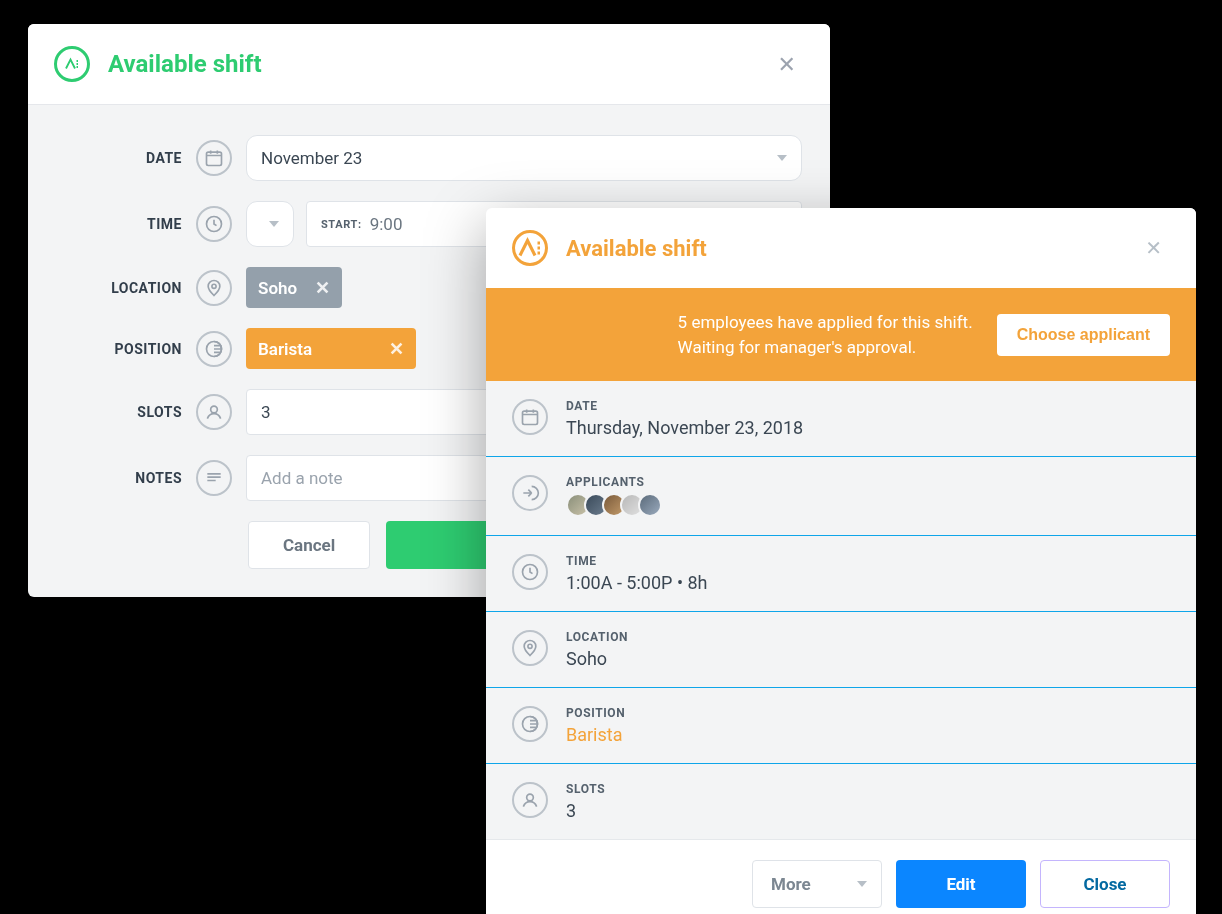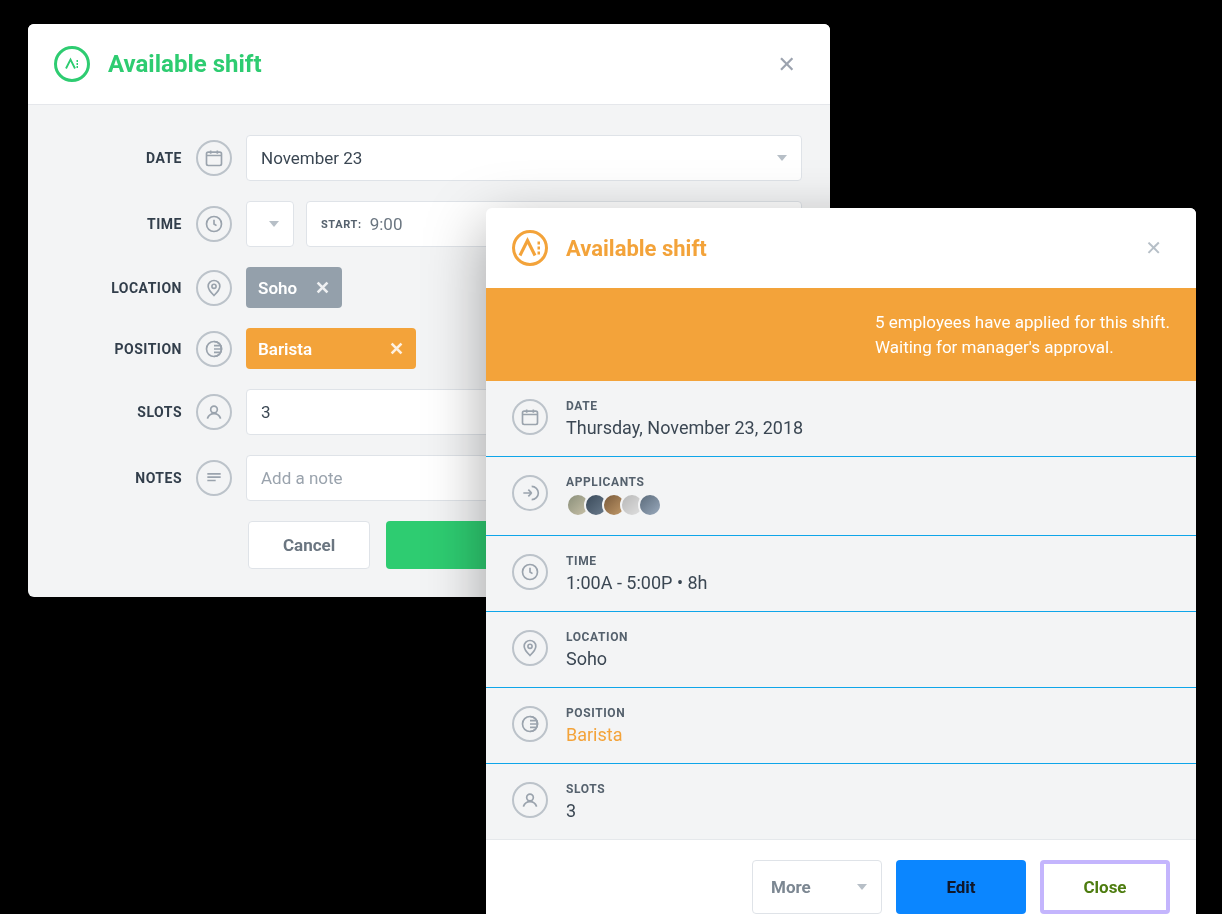--- a/index.html
+++ b/index.html
@@ -50,21 +50,21 @@
     color:#9aa3ad;
   }
   .row .icon-circle svg { width:20px; height:20px; stroke:#9aa3ad; }
   .row .field-area { flex:1; display:flex; gap:12px; align-items:center; }
 
   .input-box, .select-box {
     background:#fff; border:1px solid #dfe3e8; border-radius:4px;
     padding:12px 14px; font-size:17px; color:#3b4753; min-height:46px;
     display:flex; align-items:center;
   }
-  .select-box { position:relative; padding-right:40px; }
+  .select-box { position:relative; padding-right:40px;border-radius:11px; }
   .select-box .caret {
     position:absolute; right:14px; top:50%; transform:translateY(-50%);
     width:0;height:0;border-left:5px solid transparent;border-right:5px solid transparent;
     border-top:6px solid #b7bfc7;
   }
   .field-full { flex:1; }
 
   .time-small { width:48px; justify-content:center; padding:0; }
   .time-start { flex:1; }
   .time-start .lab { font-size:11px; font-weight:700; letter-spacing:0.6px; color:#55616d; margin-right:8px; }
@@ -142,22 +142,22 @@
   .avatars .av:nth-child(3){background:linear-gradient(135deg,#7a5a3a,#c29a6a);}
   .avatars .av:nth-child(4){background:linear-gradient(135deg,#b8b8b8,#e0e0e0);}
   .avatars .av:nth-child(5){background:linear-gradient(135deg,#5a6a7a,#9aaabd);}
 
   .footer-b {
     background:#fff; padding:20px 26px; display:flex; justify-content:flex-end; gap:14px;
     border-top:1px solid #e5e8eb;
   }
   .btn-more { background:#fff; border:1px solid #dfe3e8; color:#7c8792; padding:12px 18px; min-width:130px; position:relative; justify-content:flex-start;text-align:right;}
   .btn-more .caret { position:absolute; right:14px; top:50%; transform:translateY(-50%); width:0;height:0;border-left:5px solid transparent;border-right:5px solid transparent;border-top:6px solid #b7bfc7;}
-  .btn-blue { background:#0b86ff; color:#0f172a; min-width:130px;}
-  .btn-close { background:#fff; border:4px solid #c4b5fd; color:#4d7c0f; min-width:130px;}
+  .btn-blue { background:#0b86ff; color:#ffffff; min-width:130px;}
+  .btn-close { background:#fff; border:1px solid #c4b5fd; color:#0369a1; min-width:130px;}
 
   input.plain { border:none; outline:none; font:inherit; color:inherit; width:100%; background:transparent;}
   input.plain::placeholder { color:#9aa3ad; }
 </style>
 </head>
 <body>
 
 <div class="modal-a">
   <div class="header">
     <div class="logo">
@@ -286,20 +286,21 @@
     </div>
     <div class="title">Available shift</div>
     <div class="close-x">✕</div>
   </div>
 
   <div class="banner">
     <div class="banner-text">
       <div>5 employees have applied for this shift.</div>
       <div>Waiting for manager's approval.</div>
     </div>
+    <button class="btn-white">Choose applicant</button>
   </div>
 
   <div class="info-list">
 
     <div class="info-row">
       <div class="info-icon">
         <svg viewBox="0 0 24 24" fill="none" stroke-width="2">
             <rect x="3" y="5" width="18" height="16" rx="2"></rect>
             <path d="M3 9h18M8 3v4M16 3v4"></path>
           </svg>

